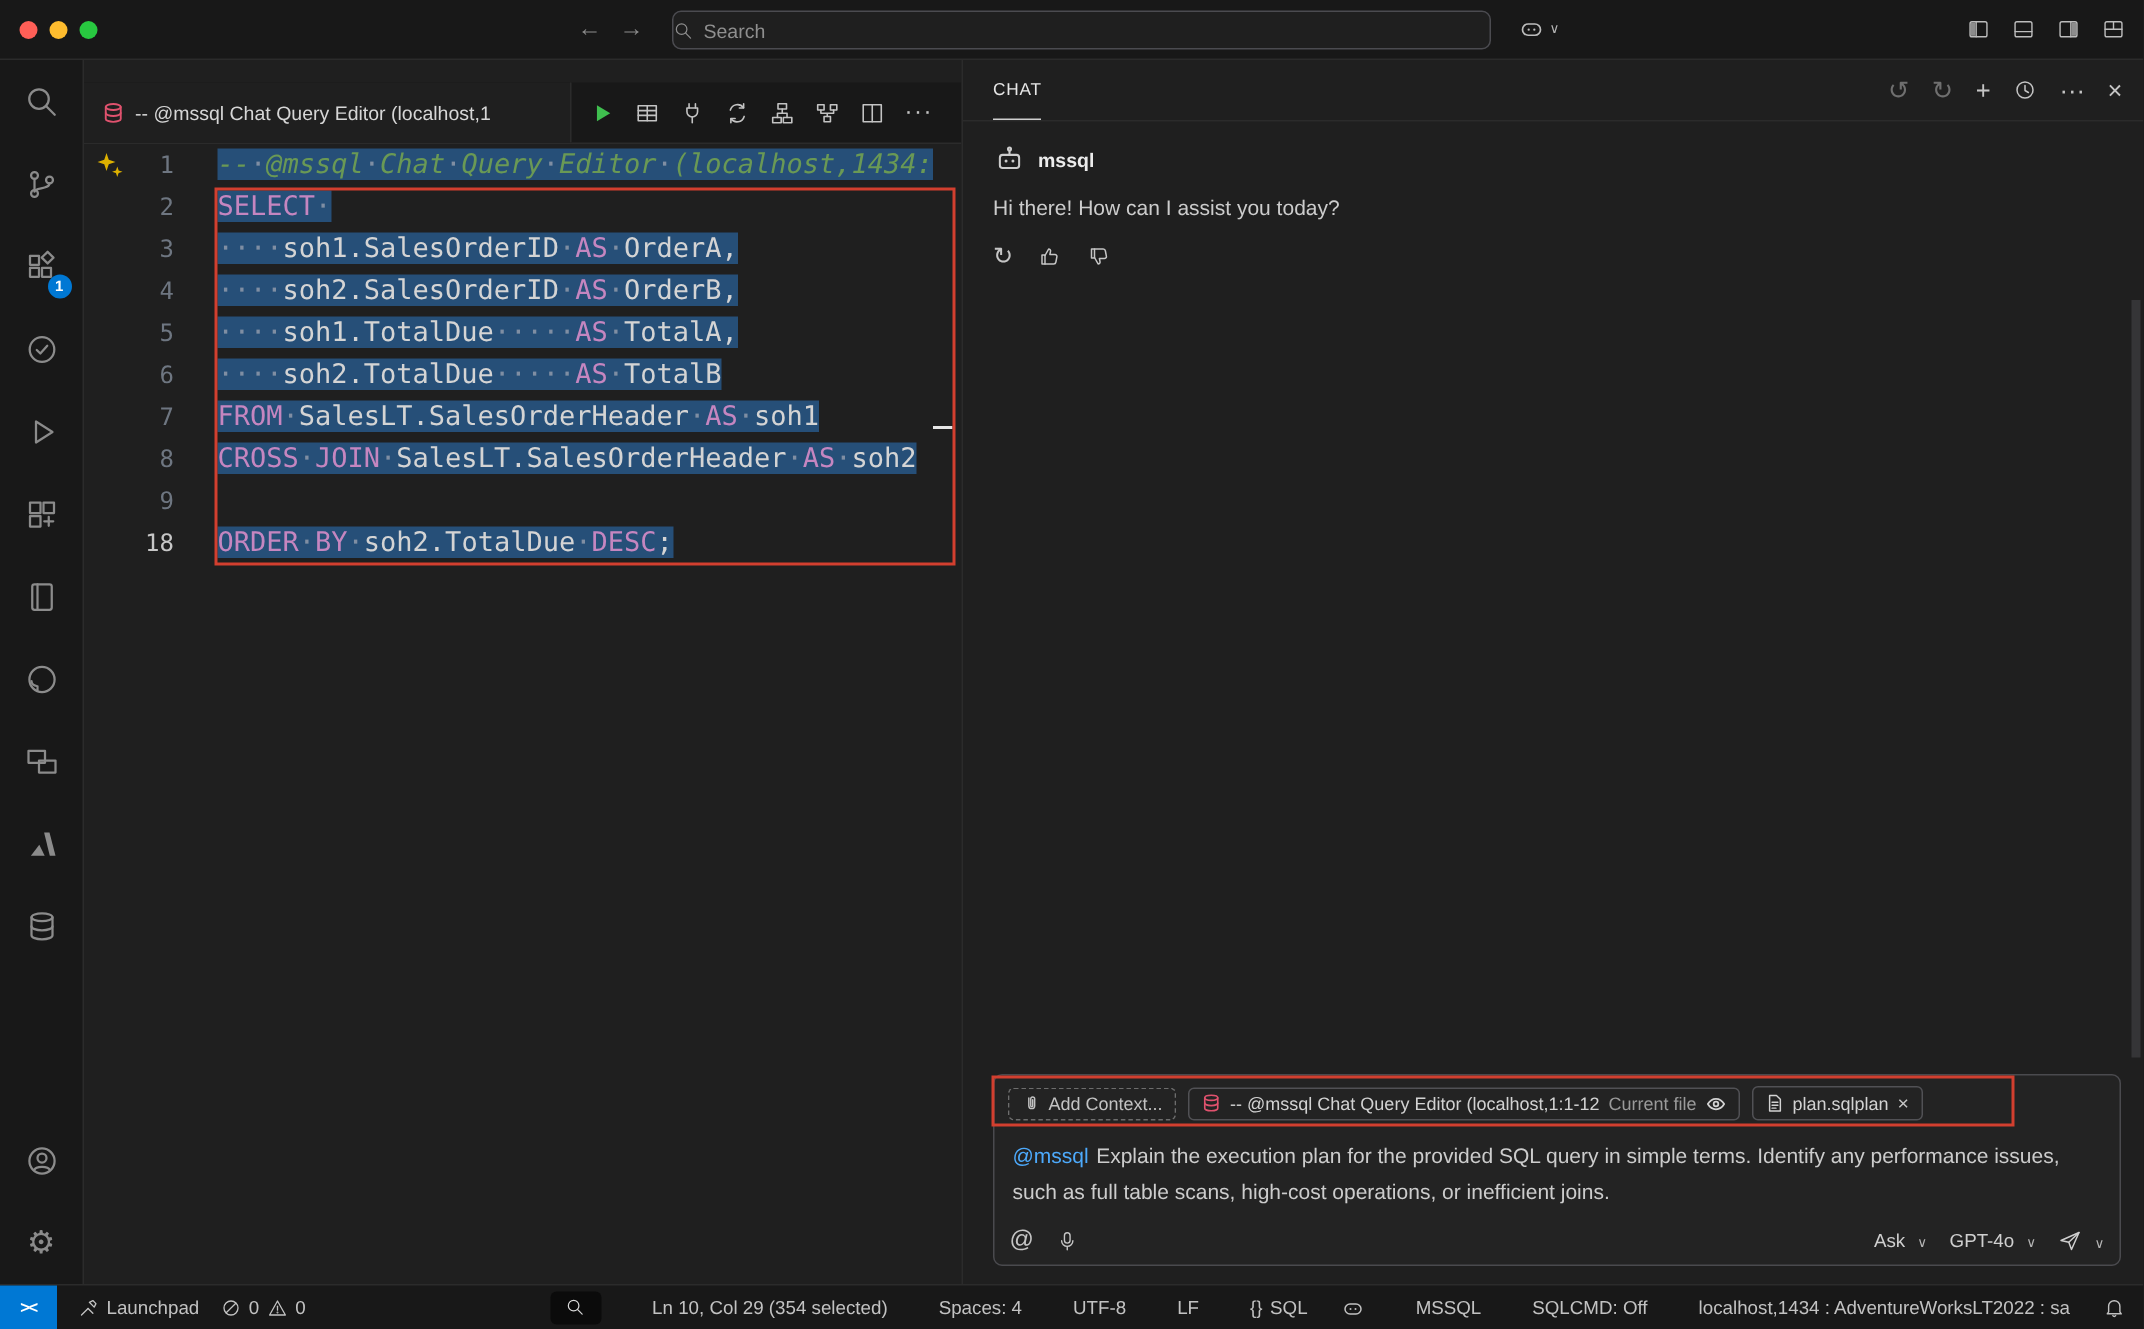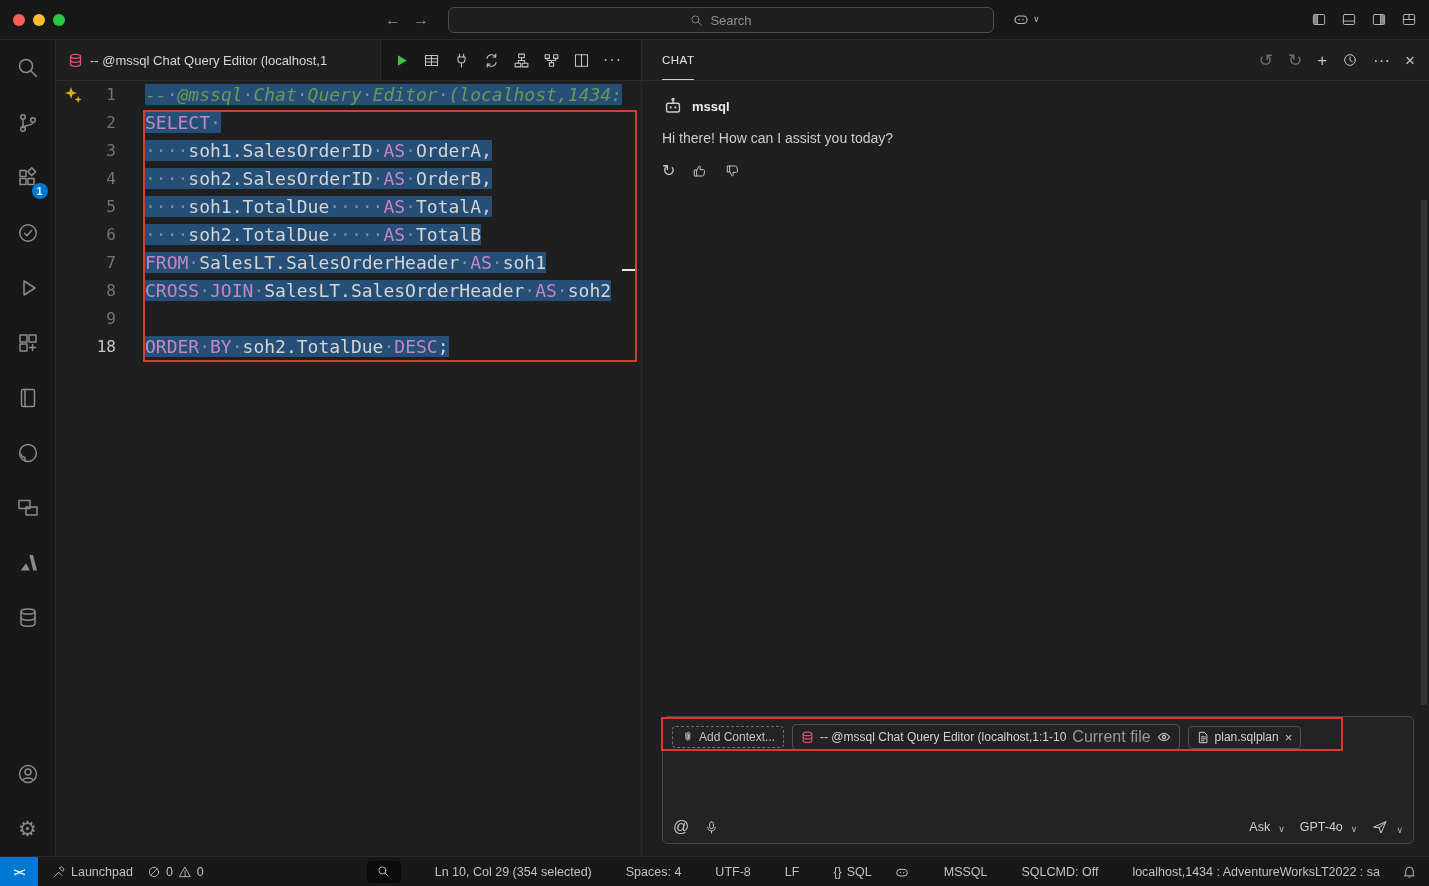--- a/index.html
+++ b/index.html
@@ -11,33 +11,33 @@
   body{background:var(--bg-editor);font-family:"Liberation Sans","DejaVu Sans",sans-serif;color:var(--fg);position:relative;font-size:13px;}
   svg.ic{fill:none;stroke:currentColor;stroke-width:1.5;stroke-linecap:round;stroke-linejoin:round;display:block;}
 
   
   .titlebar{position:absolute;top:0;left:0;right:0;height:40px;background:var(--bg-chrome);border-bottom:1px solid var(--border);display:flex;align-items:center;}
   .traffic{display:flex;gap:8px;padding-left:13px;}
   .tl{width:12px;height:12px;border-radius:50%;display:inline-block;}
   .tl.red{background:var(--traffic-red,#ff5f57);} .tl.yellow{background:var(--traffic-yellow,#febc2e);} .tl.green{background:var(--traffic-green,#28c840);}
   .nav-arrows{position:absolute;left:385px;display:flex;gap:12px;color:#8a8a8a;font-size:16px;}
   .nav-arrows span{cursor:default;}
-  .tb-search{position:absolute;left:448px;top:7px;width:546px;height:26px;background:#1f1f1f;border:1px solid #4b4b50;border-radius:6px;display:flex;align-items:center;justify-content:center;gap:7px;color:#8f8f8f;font-size:13px;}
+  .tb-search{position:absolute;left:448px;top:7px;width:546px;height:26px;background:#1f1f1f;border:1px solid #4b4b50;border-radius:6px;display:flex;align-items:center;justify-content:flex-start;gap:7px;color:#8f8f8f;font-size:13px;}
   .tb-copilot{position:absolute;left:1012px;top:10px;display:flex;align-items:center;gap:3px;color:#bdbdbd;}
   .tb-layout{position:absolute;right:12px;top:12px;display:flex;gap:14px;color:#bdbdbd;}
 
   
   .activitybar{position:absolute;left:0;top:40px;bottom:30px;width:56px;background:var(--bg-chrome);border-right:1px solid var(--border);display:flex;flex-direction:column;align-items:center;}
   .ab-btn{width:48px;height:55px;display:flex;align-items:center;justify-content:center;color:#8b8b8b;position:relative;}
   .ab-btn .glyph{font-size:21px;line-height:1;}
   .ab-spacer{flex:1;}
   .badge{position:absolute;right:4px;bottom:6px;min-width:16px;height:16px;border-radius:8px;background:var(--badge-blue,#0078d4);color:#fff;font-size:10px;display:flex;align-items:center;justify-content:center;font-weight:bold;}
 
   
-  .editor-group{position:absolute;left:56px;top:40px;width:585px;bottom:30px;background:var(--bg-editor);}
+  .editor-group{position:absolute;left:56px;top:55px;width:585px;bottom:30px;background:var(--bg-editor);}
   .tabbar{height:41px;background:var(--bg-chrome);border-bottom:1px solid var(--border);display:flex;align-items:stretch;}
   .tab{width:325px;display:flex;align-items:center;gap:7px;padding:0 12px;background:var(--bg-editor);color:#d6d6d6;font-size:13px;white-space:nowrap;overflow:hidden;border-right:1px solid var(--border);}
   .editor-actions{flex:1;display:flex;align-items:center;gap:13px;padding:0 12px;color:#c3c3c3;}
   .editor-actions .more{font-size:16px;letter-spacing:1px;color:#c3c3c3;}
 
   .editor-content{position:relative;height:calc(100% - 41px);font-family:"DejaVu Sans Mono","Liberation Mono",monospace;font-size:18px;overflow:hidden;}
   .sparkle{position:absolute;left:7px;top:4px;}
   .code-line{height:28px;line-height:28px;display:flex;white-space:pre;}
   .ln{width:60px;text-align:right;color:#6e7681;font-size:16px;flex:none;}
   .ln.active{color:#c6c6c6;}
@@ -64,21 +64,21 @@
   .msg-name{font-weight:bold;font-size:13px;color:#ececec;}
   .msg-text{margin-top:13px;font-size:14px;color:#cccccc;}
   .msg-actions{margin-top:15px;display:flex;align-items:center;gap:17px;color:#c5c5c5;font-size:16px;}
 
   .chat-scrollbar{position:absolute;right:2px;top:160px;width:6px;height:505px;background:#3e3e42;opacity:.7;}
 
   .chat-input{position:absolute;left:20px;top:676px;width:752px;height:128px;background:#232323;border:1px solid #4a4a4e;border-radius:6px;}
   .ctx-row{display:flex;align-items:center;gap:8px;padding:7px 8px 4px 9px;}
   .add-ctx{display:flex;align-items:flex-start;gap:5px;border:1px dashed #6d6d6d;border-radius:4px;padding:3px 8px;font-size:12px;color:#c2c2c2;background:transparent;}
   .pill{display:flex;align-items:center;gap:6px;border:1px solid #515155;border-radius:4px;padding:3px 8px;font-size:12px;color:#d2d2d2;white-space:nowrap;}
-  .pill .note{color:#9a9a9a;font-size:16px;}
+  .pill .note{color:#9a9a9a;font-size:12px;}
   .pill .x{color:#c5c5c5;font-size:13px;}
   .chat-text{padding:7px 12px 0;font-size:14px;line-height:24px;color:#cccccc;}
   .mention{color:var(--mention-blue,#4daafc);margin-right:5px;}
   .chat-controls{position:absolute;left:10px;right:10px;bottom:7px;display:flex;align-items:center;gap:15px;color:#c5c5c5;}
   .chat-controls .at{font-size:16px;}
   .chat-controls .spacer{flex:1;}
   .drop{display:flex;align-items:flex-end;gap:8px;font-size:12.5px;color:#cfcfcf;}
   .chev{font-size:9px;color:#b5b5b5;}
   .annot.box2{left:19px;top:677px;width:682px;height:34px;}
 
@@ -355,38 +355,41 @@
             <path d="M7.5 4.5v8a3 3 0 0 0 6 0v-7a2 2 0 0 0-4 0v7a1 1 0 0 0 2 0v-6"></path>
           </svg>
         <span>Add Context...</span>
       </button>
       <span class="pill">
         <svg class="ic" width="13" height="13" viewBox="0 0 18 18" style="color:var(--database-red,#e0526e)">
             <ellipse cx="9" cy="4" rx="6" ry="2.4"></ellipse>
             <path d="M3 4v9.5c0 1.3 2.7 2.4 6 2.4s6-1.1 6-2.4V4"></path>
             <path d="M3 8.8c0 1.3 2.7 2.4 6 2.4s6-1.1 6-2.4"></path>
           </svg>
-        <span>-- @mssql Chat Query Editor (localhost,1:1-10</span>
+        <span>-- @mssql Chat Query Editor (localhost,1:1-12</span>
         <span class="note">Current file</span>
         <svg class="ic" width="14" height="14" viewBox="0 0 18 18">
             <path d="M2 9s2.6-4.5 7-4.5S16 9 16 9s-2.6 4.5-7 4.5S2 9 2 9z"></path>
             <circle cx="9" cy="9" r="2"></circle>
           </svg>
       </span>
       <span class="pill">
         <svg class="ic" width="12" height="13" viewBox="0 0 18 20">
             <path d="M4 2h7l4 4v12H4z"></path>
             <line x1="6.5" y1="9" x2="12.5" y2="9"></line>
             <line x1="6.5" y1="12" x2="12.5" y2="12"></line>
             <line x1="6.5" y1="15" x2="10.5" y2="15"></line>
           </svg>
         <span>plan.sqlplan</span>
         <span class="x">×</span>
       </span>
     </div>
+    <div class="chat-text">
+      <span class="mention">@mssql</span><span>Explain the execution plan for the provided SQL query in simple terms. Identify any performance issues, such as full table scans, high-cost operations, or inefficient joins.</span>
+    </div>
     <div class="chat-controls">
       <span class="at">@</span>
       <svg class="ic" width="15" height="15" viewBox="0 0 24 24">
           <rect x="9" y="3" width="6" height="11" rx="3"></rect>
           <path d="M6 11.5a6 6 0 0 0 12 0"></path>
           <path d="M12 17.5V21"></path>
         </svg>
       <span class="spacer"></span>
       <span class="drop">
         <span>Ask</span>

